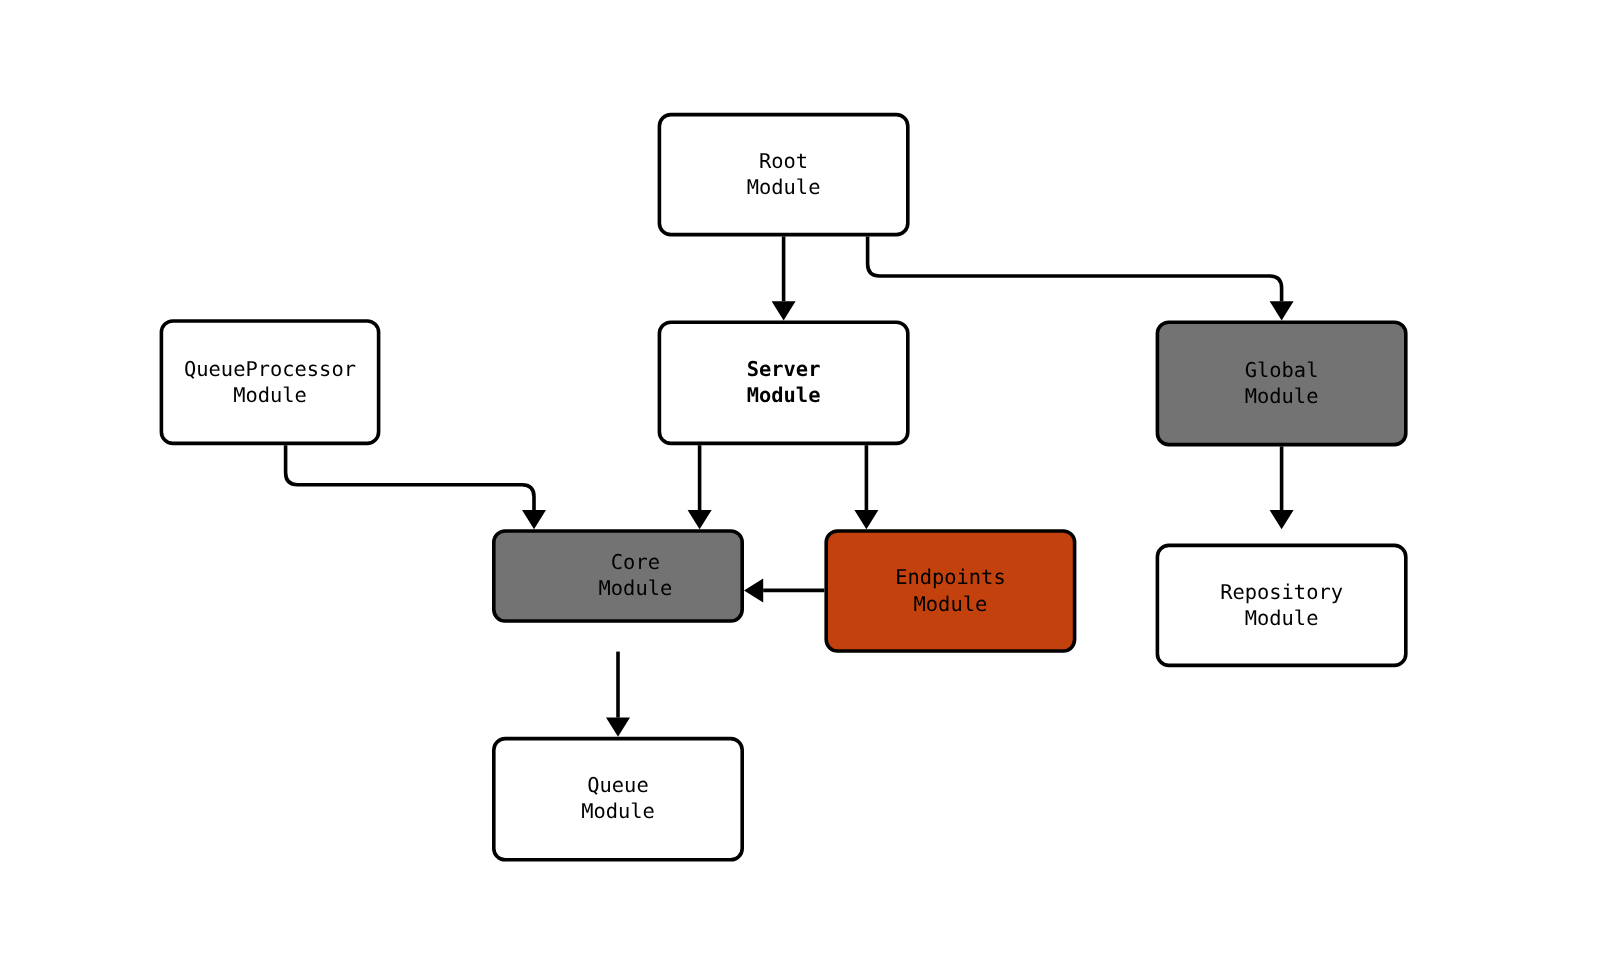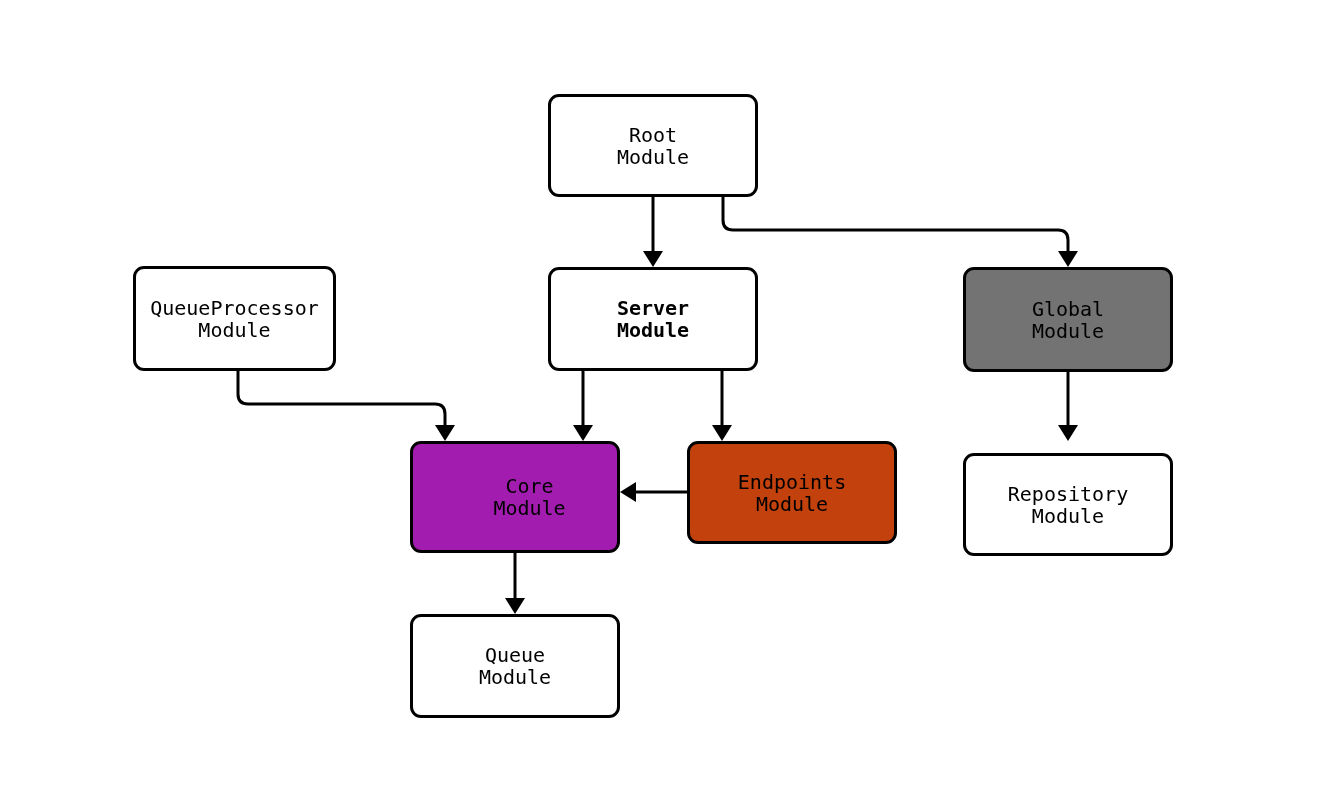--- a/index.html
+++ b/index.html
@@ -29,21 +29,21 @@
     border: 3px solid #000000;
     border-radius: 11px;
     display: flex;
     flex-direction: column;
     align-items: center;
     justify-content: center;
     z-index: 2;
   }
   .node-label {
     font-family: "DejaVu Sans Mono", "Liberation Mono", monospace;
-    font-size: 20px;
+    font-size: 17px;
     line-height: 22px;
     color: #000000;
     text-align: center;
     white-space: pre;
     letter-spacing: 0px;
   }
 </style>
 </head>
 <body>
 
@@ -63,33 +63,33 @@
       <polygon points="636,482 636,502 620,492" fill="#000000"></polygon>
       <path d="M 515 543 L 515 598" fill="none" stroke="#000000" stroke-width="3" stroke-linecap="butt" stroke-linejoin="round"></path>
       <polygon points="505,598 525,598 515,614" fill="#000000"></polygon>
       <path d="M 1068 372 L 1068 425" fill="none" stroke="#000000" stroke-width="3" stroke-linecap="butt" stroke-linejoin="round"></path>
       <polygon points="1058,425 1078,425 1068,441" fill="#000000"></polygon>
     </svg>
 <div class="node" style="left: 548px; top: 94px; width: 210px; height: 103px; border-color: rgb(0, 0, 0); border-width: 3px; border-radius: 11px; background: rgb(255, 255, 255);">
       <div class="node-label">Root
 Module</div>
     </div>
-    <div class="node" style="left: 133px; top: 266px; width: 203px; height: 105px; border-color: rgb(0, 0, 0); border-width: 3px; border-radius: 11px; background: rgb(255, 255, 255);">
+    <div class="node" style="left: 133px; top: 266px; width: 184px; height: 105px; border-color: rgb(0, 0, 0); border-width: 3px; border-radius: 11px; background: rgb(255, 255, 255);">
       <div class="node-label">QueueProcessor
 Module</div>
     </div>
     <div class="node" style="left: 548px; top: 267px; width: 210px; height: 104px; border-color: rgb(0, 0, 0); border-width: 3px; border-radius: 11px; background: rgb(255, 255, 255); font-weight: bold;">
       <div class="node-label">Server
 Module</div>
     </div>
     <div class="node" style="left: 963px; top: 267px; width: 210px; height: 105px; border-color: rgb(0, 0, 0); border-width: 3px; border-radius: 11px; background: #737373;">
       <div class="node-label">Global
 Module</div>
     </div>
-    <div class="node" style="left: 410px; top: 441px; width: 210px; height: 112px; border-color: rgb(0, 0, 0); border-width: 3px; border-radius: 11px; background: #a21caf; padding-left: 29px;">
+    <div class="node" style="left: 410px; top: 441px; width: 210px; height: 78px; border-color: rgb(0, 0, 0); border-width: 3px; border-radius: 11px; background: #737373; padding-left: 29px;">
       <div class="node-label">Core
 Module</div>
     </div>
     <div class="node" style="left: 687px; top: 441px; width: 210px; height: 103px; border-color: rgb(0, 0, 0); border-width: 3px; border-radius: 11px; background: #c2410c;">
       <div class="node-label">Endpoints
 Module</div>
     </div>
     <div class="node" style="left: 963px; top: 453px; width: 210px; height: 103px; border-color: rgb(0, 0, 0); border-width: 3px; border-radius: 11px; background: rgb(255, 255, 255);">
       <div class="node-label">Repository
 Module</div>

